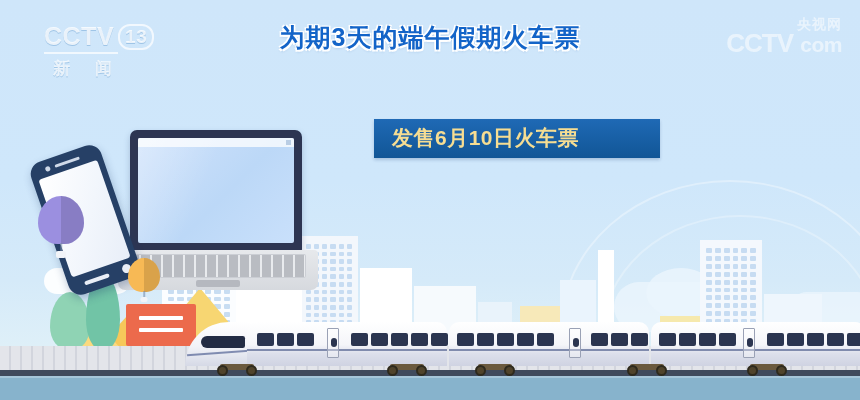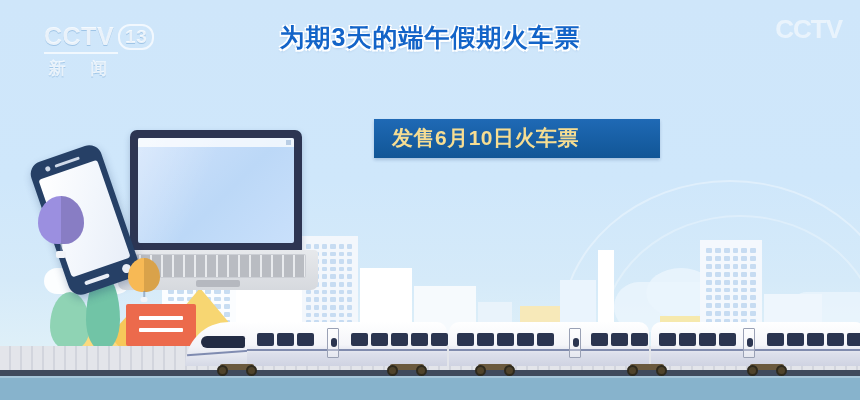--- a/index.html
+++ b/index.html
@@ -41,21 +41,21 @@
   #cctv-logo .num {
     border: 2px solid rgba(255,255,255,0.72);
     border-radius: 12px; padding: 0 5px;
     font-size: 19px; line-height: 22px;
   }
   #cctv-logo .underbar {
     height: 2px; width: 74px; background: rgba(255,255,255,0.7);
     margin-top: 1px;
   }
   #cctv-logo .row2 {
-    margin-top: 3px; text-align: center; width: 78px;
+    margin-top: 3px; text-align: right; width: 78px;
     font-size: 17px; font-weight: 700; letter-spacing: 10px;
     color: rgba(255,255,255,0.75);
     text-shadow: 0 1px 0 rgba(120,170,215,0.5);
   }
 
   
   #watermark {
     position: absolute; right: 18px; top: 16px;
     display: flex; align-items: flex-end; gap: 4px;
     opacity: .55;
@@ -338,20 +338,24 @@
     <div class="row1">
       <span>CCTV</span>
       <span class="num">13</span>
     </div>
     <div class="underbar"></div>
     <div class="row2">新 闻</div>
   </div>
 
   <div id="watermark">
     <span class="wm-cctv">CCTV</span>
+    <div class="wm-stack">
+      <span class="wm-cn">央视网</span>
+      <span class="wm-com">com</span>
+    </div>
   </div>
 
   <div id="headline">
     <div class="h-main">为期3天的端午假期火车票</div>
   </div>
 
   <div class="bld" style="left:300px; bottom:54px; width:58px; height:110px; background:#f3f7fc;">
     <div class="win-grid" style="grid-template-columns:repeat(6,1fr); grid-template-rows:repeat(13,1fr);">
       <i></i>
         <i></i>

